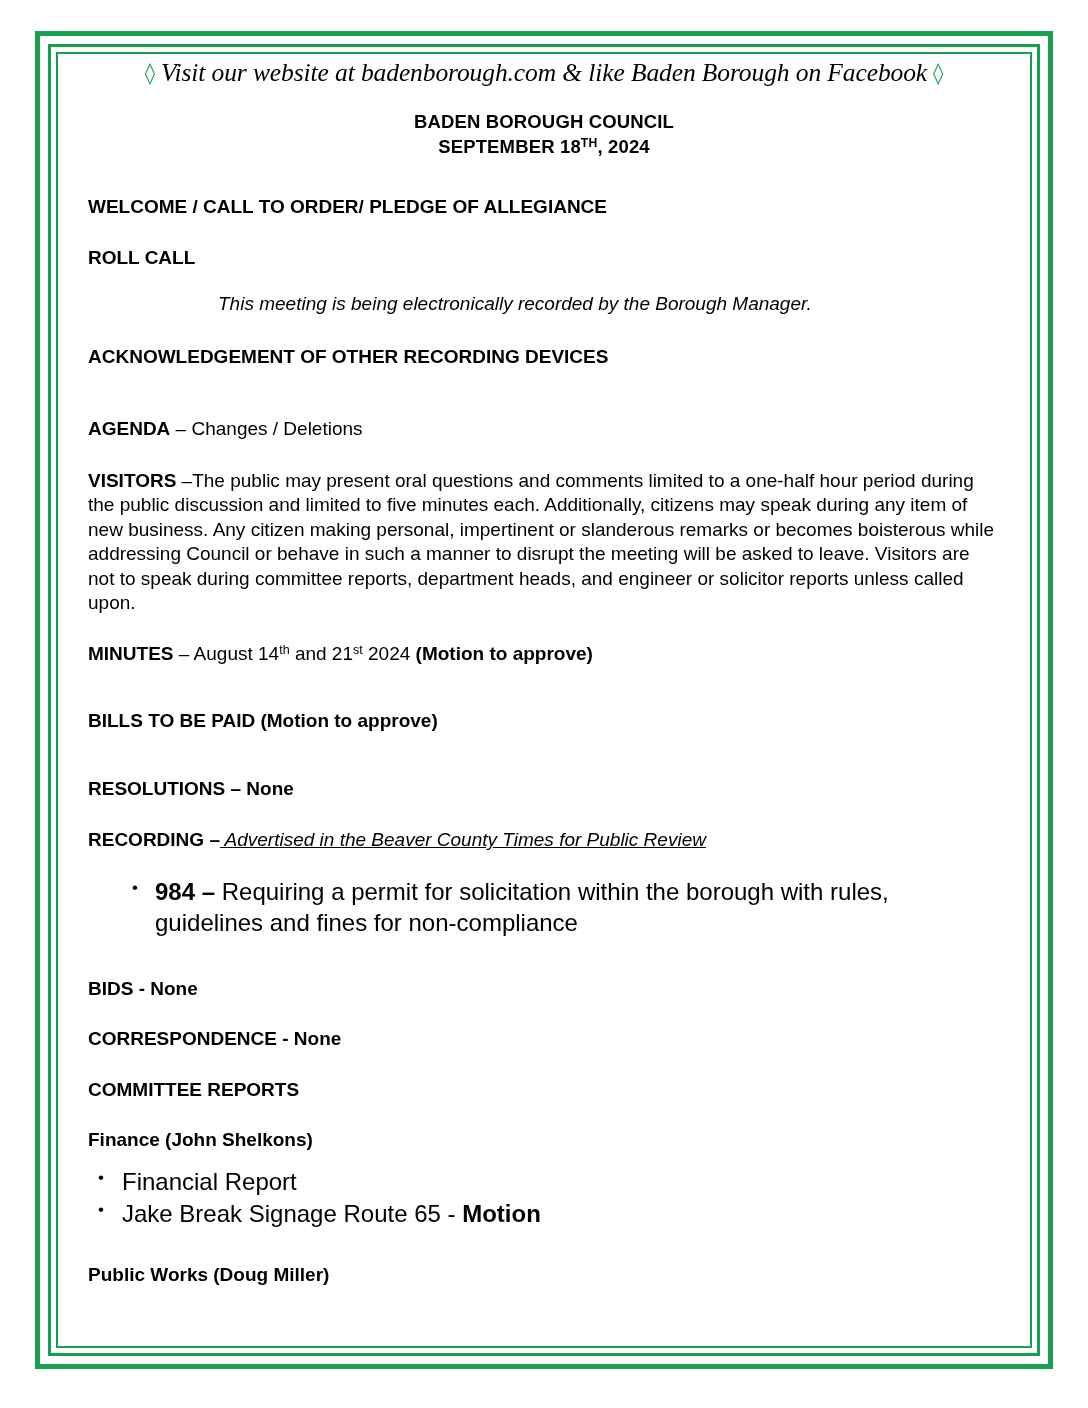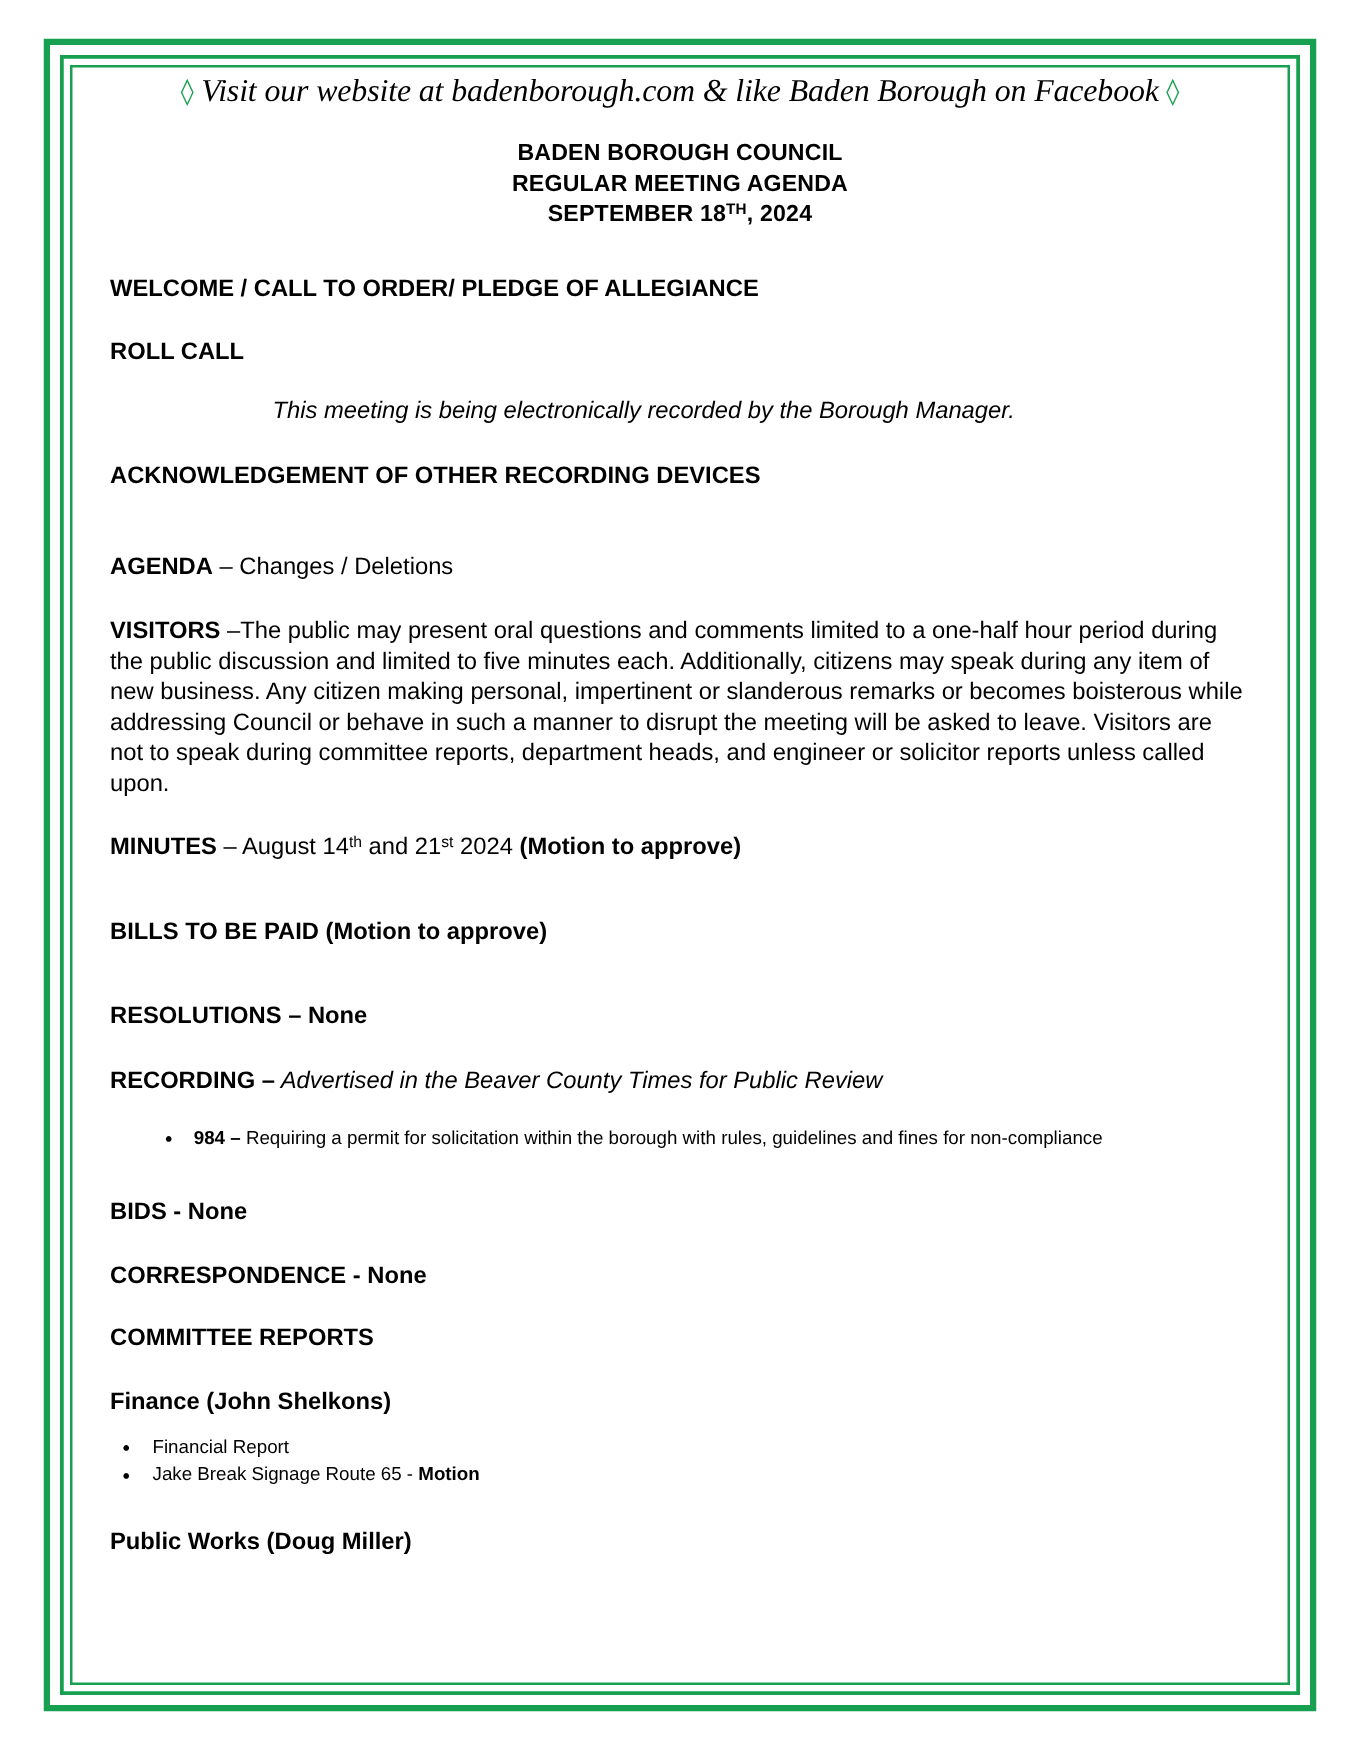--- a/index.html
+++ b/index.html
@@ -98,21 +98,21 @@
     vertical-align: 0.46em;
     line-height: 0;
   }
 
   
   .blk {
     font-size: 19px;
     line-height: 1.29;
   }
   .b { font-weight: bold; }
-  .i { font-style: italic; }
+  .i { font-style: italic; text-decoration: underline; }
 
   .h-line { font-weight: bold; font-size: 19px; }
 
   .sp-welcome   { margin-top: 36px; }
   .sp-rollcall  { margin-top: 26px; }
   .sp-note1     { margin-top: 22px; padding-left: 130px; font-style: italic; }
   .sp-ack       { margin-top: 28px; }
   .sp-note2     { margin-top: 22px; padding-left: 170px; font-style: italic; }
   .sp-agenda    { margin-top: 48px; }
   .sp-visitors  { margin-top: 27px; }
@@ -132,21 +132,21 @@
   ul.bul {
     list-style: none;
     margin: 0;
     padding: 0;
   }
   ul.bul.ord { margin-top: 24px; }
   ul.bul.fin { margin-top: 14px; }
 
   ul.bul li {
     position: relative;
-    font-size: 15px;
+    font-size: 24px;
     line-height: 1.29;
   }
   ul.bul.ord li { padding-left: 67px; }
   ul.bul.fin li { padding-left: 34px; }
   ul.bul li::before {
     content: "\2022";
     position: absolute;
     font-size: 17px;
     line-height: inherit;
   }
@@ -164,21 +164,20 @@
       <div class="frame-inner"></div>
     </div>
   </div>
 
   <div class="content">
 
     <div class="website-line"><span class="diamond">◊</span><span>Visit our website at badenborough.com &amp; like Baden Borough on Facebook</span><span class="diamond">◊</span></div>
 
     <div class="title-block">
       <div>BADEN BOROUGH COUNCIL</div>
-      <div>REGULAR MEETING AGENDA</div>
       <div><span>SEPTEMBER 18</span><sup>TH</sup><span>, 2024</span></div>
     </div>
 
     <div class="blk h-line sp-welcome">WELCOME / CALL TO ORDER/ PLEDGE OF ALLEGIANCE</div>
 
     <div class="blk h-line sp-rollcall">ROLL CALL</div>
 
     <div class="blk sp-note1">This meeting is being electronically recorded by the Borough Manager.</div>
 
     <div class="blk h-line sp-ack">ACKNOWLEDGEMENT OF OTHER RECORDING DEVICES</div>

